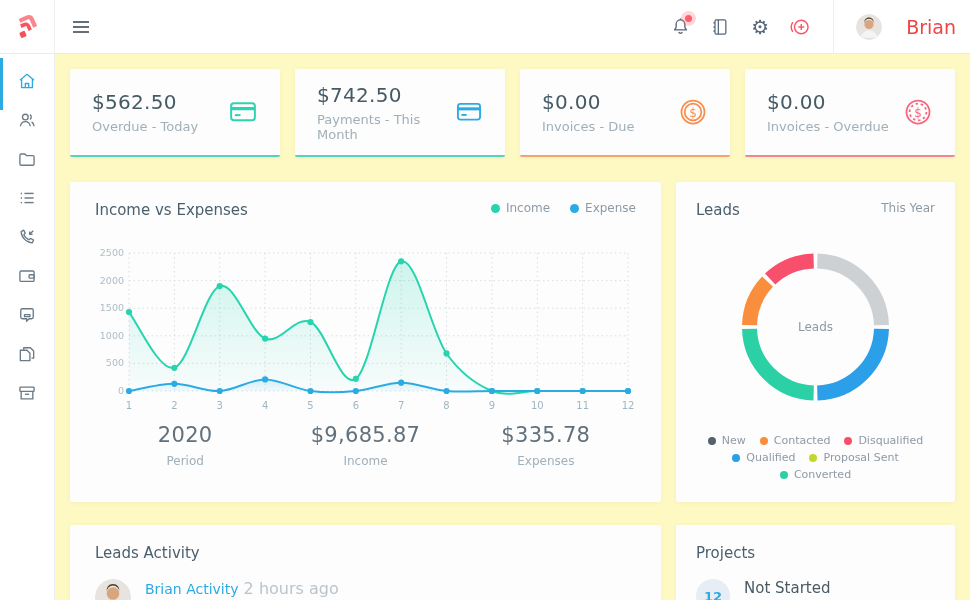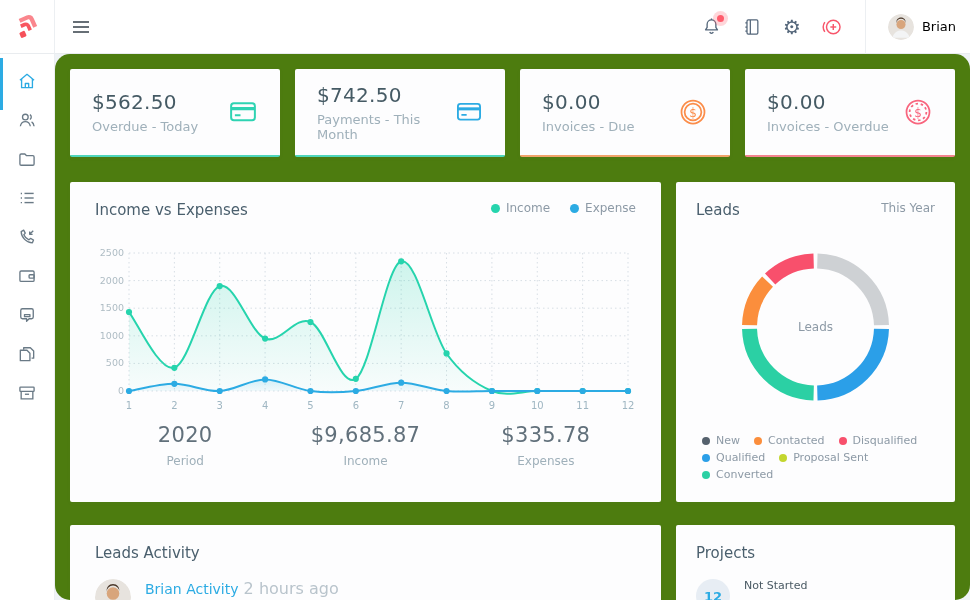--- a/index.html
+++ b/index.html
@@ -14,30 +14,30 @@
   .hamburger { cursor:pointer; display:flex; align-items:center; }
   .topbar-right { margin-left:auto; display:flex; align-items:center; gap:18px; }
   .tb-icon { position:relative; width:22px; height:22px; display:flex; align-items:center; justify-content:center; cursor:pointer; color:#54667a; }
   .badge-dot { position:absolute; top:-1px; right:-1px; width:7px; height:7px; border-radius:50%; background:#ff5c6c; box-shadow:0 0 0 4px rgba(255,92,108,.25); }
   .gear-glyph { font-size:20px; line-height:1; color:#54667a; }
   .tb-divider { width:1px; height:54px; background:#eceff2; margin:0 4px; }
   .profile { display:flex; align-items:center; gap:8px; cursor:pointer; }
   .avatar { border-radius:50%; overflow:hidden; flex:none; }
   .avatar.sm { width:26px; height:26px; }
   .avatar.md { width:36px; height:36px; }
-  .profile-name { font-size:13px; color:#000000; }
+  .profile-name { font-size:19px; color:#ef4444;margin-left:16px; }
 
   
   .sidebar { background:#fff; border-right:1px solid #eceff2; display:flex; flex-direction:column; padding-top:7px; }
   .side-item { position:relative; height:39px; display:flex; align-items:center; justify-content:center; color:#6a7a86; cursor:pointer; }
   .side-item.active { color:#2cabe3; }
   .side-item.active::before { content:""; position:absolute; left:0; top:-3px; bottom:-10px; width:3px; background:#2cabe3; }
 
   
-  .main { background:#4d7c0f; padding:15px; overflow:hidden;border-radius:15px; }
+  .main { background:#fef9c3; padding:15px; overflow:hidden; }
   .card { background:#fdfdfe; border-radius:2px; box-shadow:0 1px 4px rgba(80,100,120,.06); }
 
   .stats-row { display:grid; grid-template-columns:repeat(4,1fr); gap:15px; }
   .stat-card { height:88px; display:flex; align-items:center; justify-content:space-between; padding:0 22px; border-bottom:2px solid transparent; }
   .stat-value { font-size:20px; color:#455a64; letter-spacing:.3px; }
   .stat-label { font-size:13px; color:#9fb0ba; margin-top:5px; }
 
   .row2 { display:grid; grid-template-columns:1fr 279px; gap:15px; margin-top:25px; }
   .row3 { display:grid; grid-template-columns:1fr 279px; gap:15px; margin-top:23px; }
 
@@ -49,34 +49,34 @@
   .dot { width:9px; height:9px; border-radius:50%; flex:none; }
   .chart-wrap { margin-top:10px; }
   .chart-stats { display:flex; margin-top:8px; }
   .chart-stat { flex:1; text-align:center; }
   .cs-value { font-size:21px; color:#61707b; letter-spacing:.3px; }
   .cs-label { font-size:12px; color:#9fb0ba; margin-top:7px; }
 
   .leads-card { height:320px; padding:19px 20px; display:flex; flex-direction:column; }
   .leads-period { font-size:12px; color:#8d9aa6; }
   .donut-wrap { flex:1; display:flex; align-items:center; justify-content:center; }
-  .donut-legend { display:flex; flex-wrap:wrap; column-gap:14px; row-gap:4px; padding:0 6px 2px; }
+  .donut-legend { display:flex; flex-wrap:wrap; justify-content:center; column-gap:14px; row-gap:4px; padding:0 6px 2px; }
   .donut-legend .leg-item { font-size:11px; }
   .donut-legend .dot { width:8px; height:8px; }
 
   .activity-card { min-height:160px; padding:19px 25px; }
   .activity-item { display:flex; gap:14px; margin-top:17px; }
   .act-name { font-size:14px; color:#2cabe3; font-weight:500; cursor:pointer; }
   .act-time { font-size:16px; color:#b9c4cc; }
 
   .projects-card { min-height:160px; padding:19px 20px; }
   .project-item { display:flex; gap:14px; margin-top:17px; align-items:flex-start; }
   .proj-badge { width:34px; height:34px; border-radius:50%; background:#e7edf4; color:#2cabe3;
     font-size:13px; font-weight:700; display:flex; align-items:center; justify-content:center; flex:none; }
-  .proj-title { font-size:11px; color:#4a5a64; }
+  .proj-title { font-size:15px; color:#4a5a64; }
 
   svg { display:block; }
 </style>
 </head>
 <body>
 
 <div class="app">
 
   <div class="logo-cell">
     <svg width="28" height="28" viewBox="0 0 26 26">

